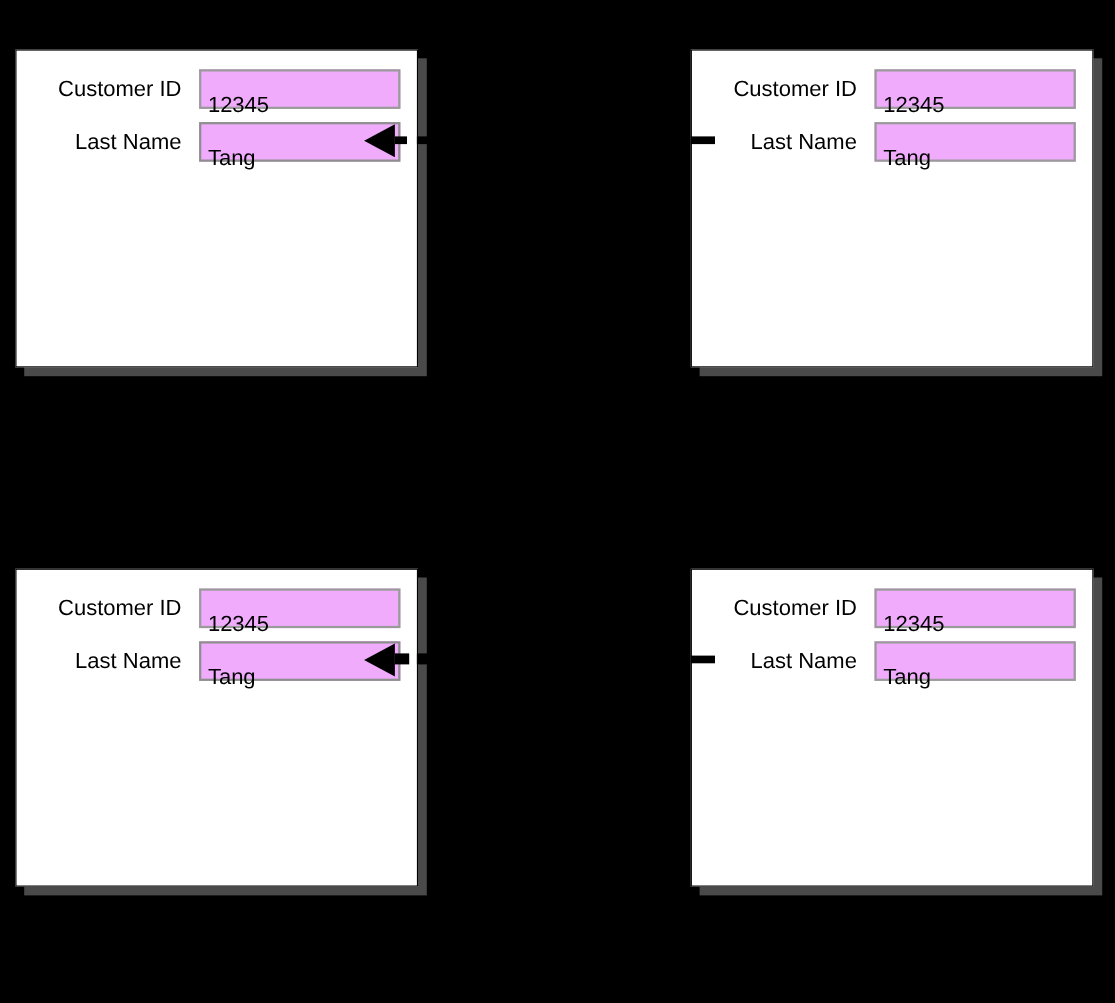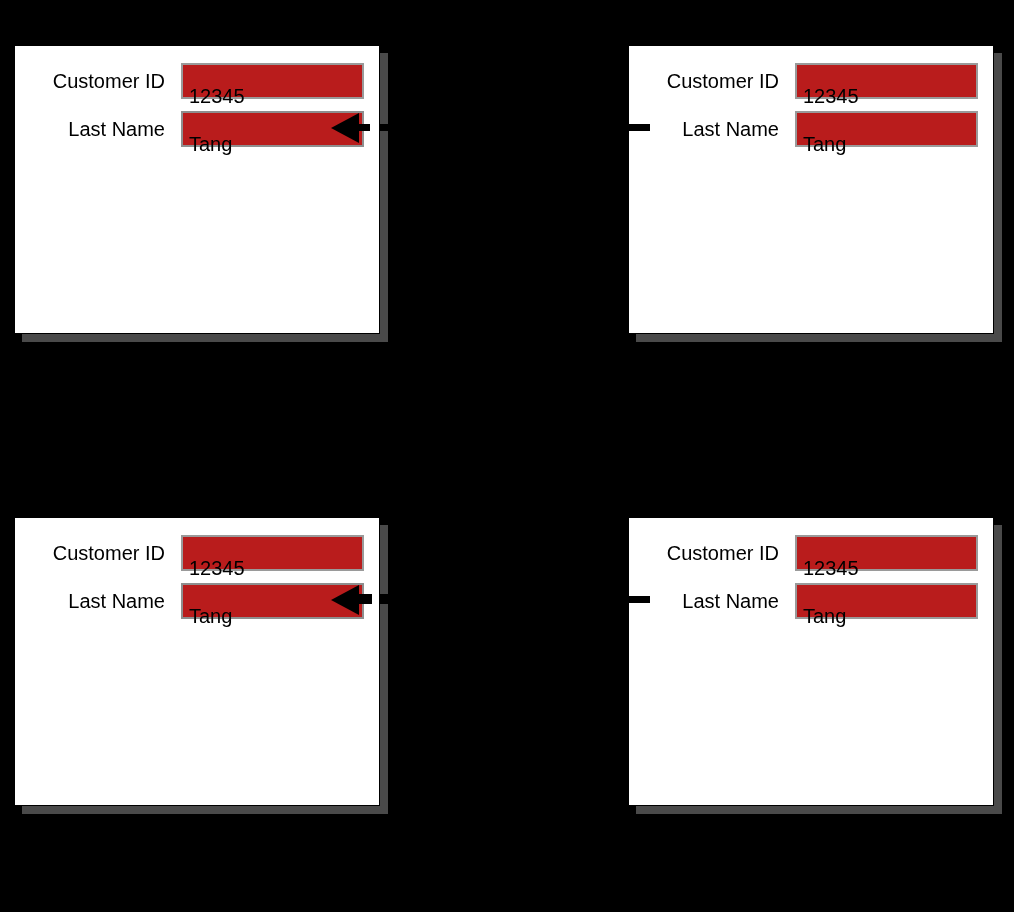--- a/index.html
+++ b/index.html
@@ -55,21 +55,21 @@
     color: #000000;
     text-align: right;
     white-space: nowrap;
     padding-right: 16px;
     box-sizing: border-box;
   }
   .field-input {
     box-sizing: border-box;
     height: 34px;
     border: 2px solid #9a9a9a;
-    background: #b91c1c;
+    background: #f0abfc;
     font-family: "Liberation Sans", sans-serif;
     font-size: 20px;
     line-height: 30px;
     color: #000000;
     padding: 16px 6px;
     display: block;
     position: relative;
   }
   .field-input.focused {
     border-color: #8e8e8e;

